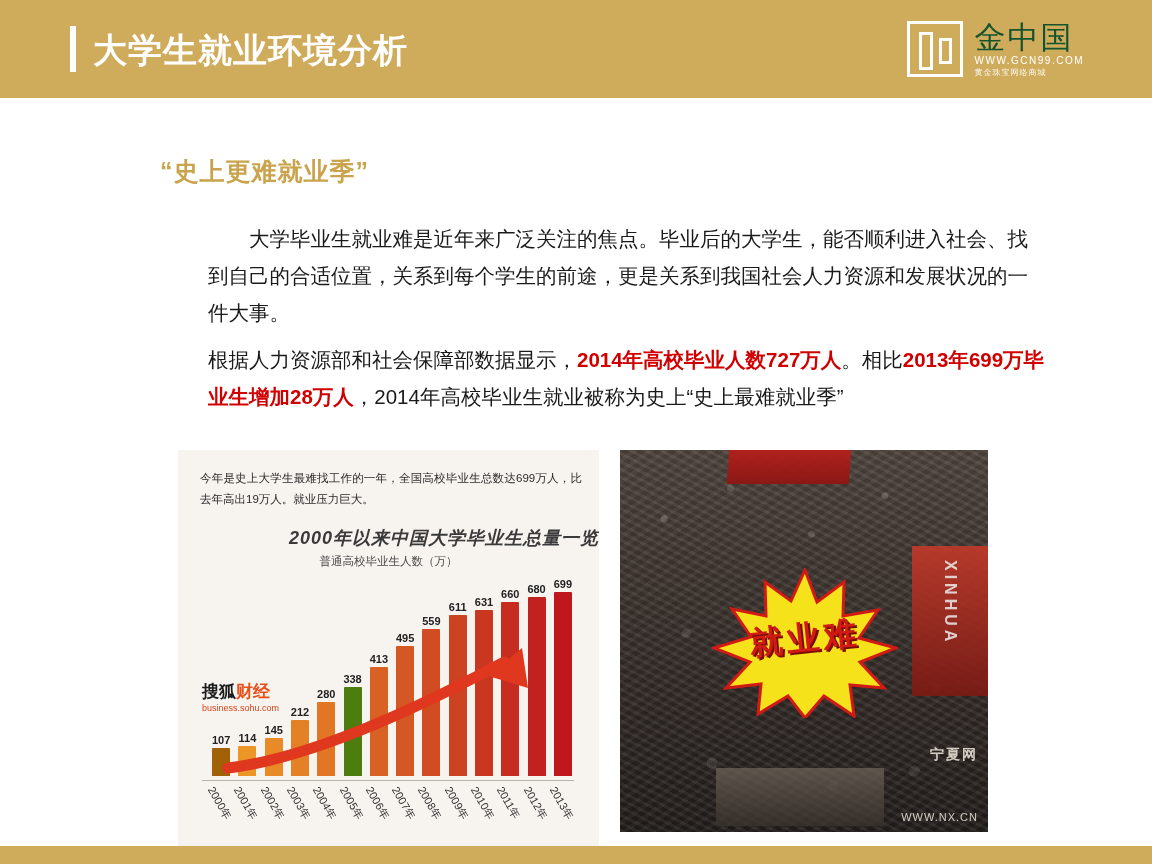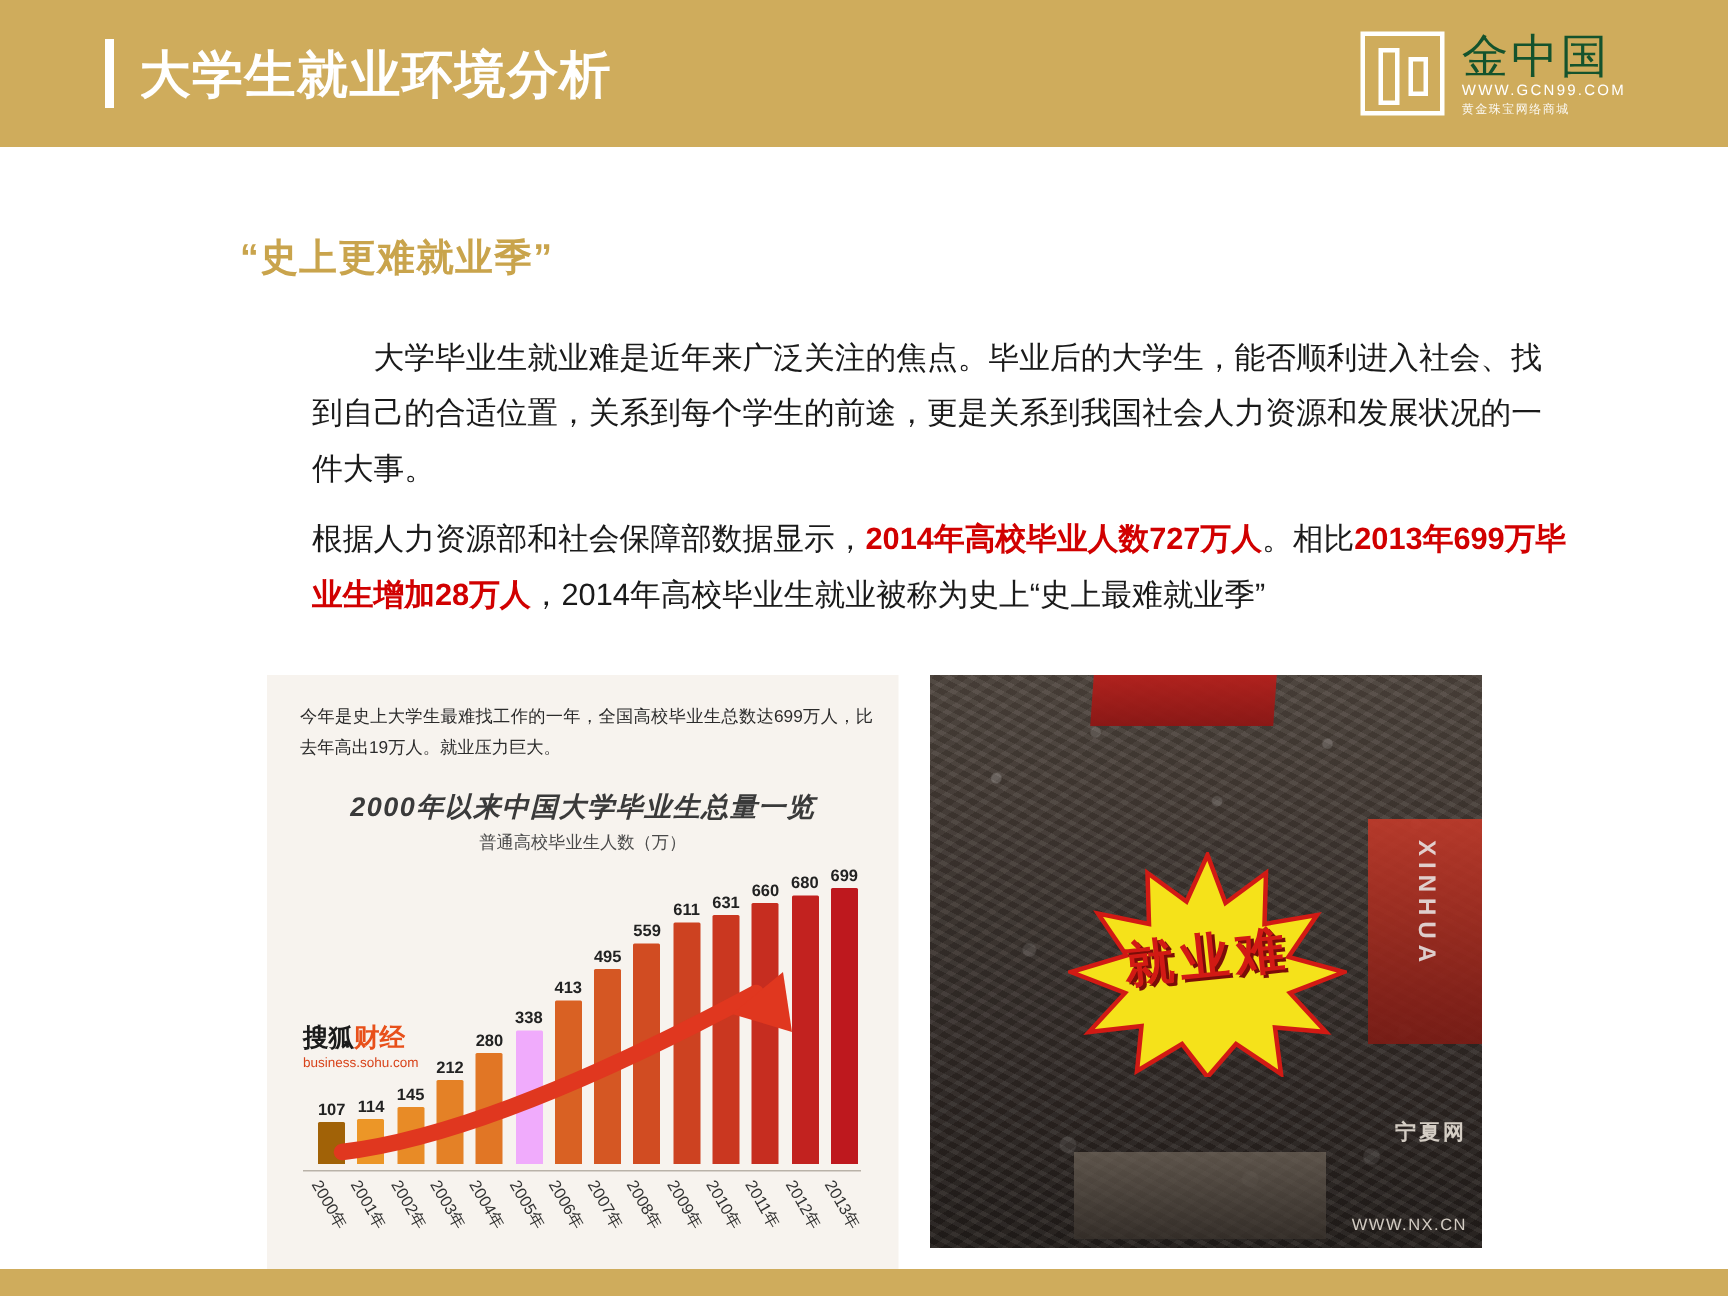--- a/index.html
+++ b/index.html
@@ -153,21 +153,21 @@
     left: 22px; top: 18px;
     width: 382px;
     font-size: 11.5px;
     line-height: 21px;
     color: #2b2b2b;
     text-align: justify;
   }
   .chart-title {
     position: absolute;
     left: 0; right: 0; top: 76px;
-    text-align: center;
+    text-align: right;
     font-size: 18px;
     font-weight: bold;
     font-style: italic;
     color: #3a3a3a;
     letter-spacing: 1px;
   }
   .chart-subtitle {
     position: absolute;
     left: 0; right: 0; top: 104px;
     text-align: center;
@@ -369,21 +369,21 @@
         </div>
         <div class="bar" style="height: 38.1579px; left: 56.7143px; background: rgb(232, 139, 38);">
           <span class="bar-val">145</span>
         </div>
         <div class="bar" style="height: 55.7895px; left: 83px; background: rgb(228, 129, 38);">
           <span class="bar-val">212</span>
         </div>
         <div class="bar" style="height: 73.6842px; left: 109.286px; background: rgb(225, 118, 37);">
           <span class="bar-val">280</span>
         </div>
-        <div class="bar" style="height: 88.9474px; left: 135.571px; background: #f0abfc;">
+        <div class="bar" style="height: 88.9474px; left: 135.571px; background: #4d7c0f;">
           <span class="bar-val">338</span>
         </div>
         <div class="bar" style="height: 108.684px; left: 161.857px; background: rgb(217, 97, 35);">
           <span class="bar-val">413</span>
         </div>
         <div class="bar" style="height: 130.263px; left: 188.143px; background: rgb(213, 87, 35);">
           <span class="bar-val">495</span>
         </div>
         <div class="bar" style="height: 147.105px; left: 214.429px; background: rgb(209, 76, 34);">
           <span class="bar-val">559</span>

